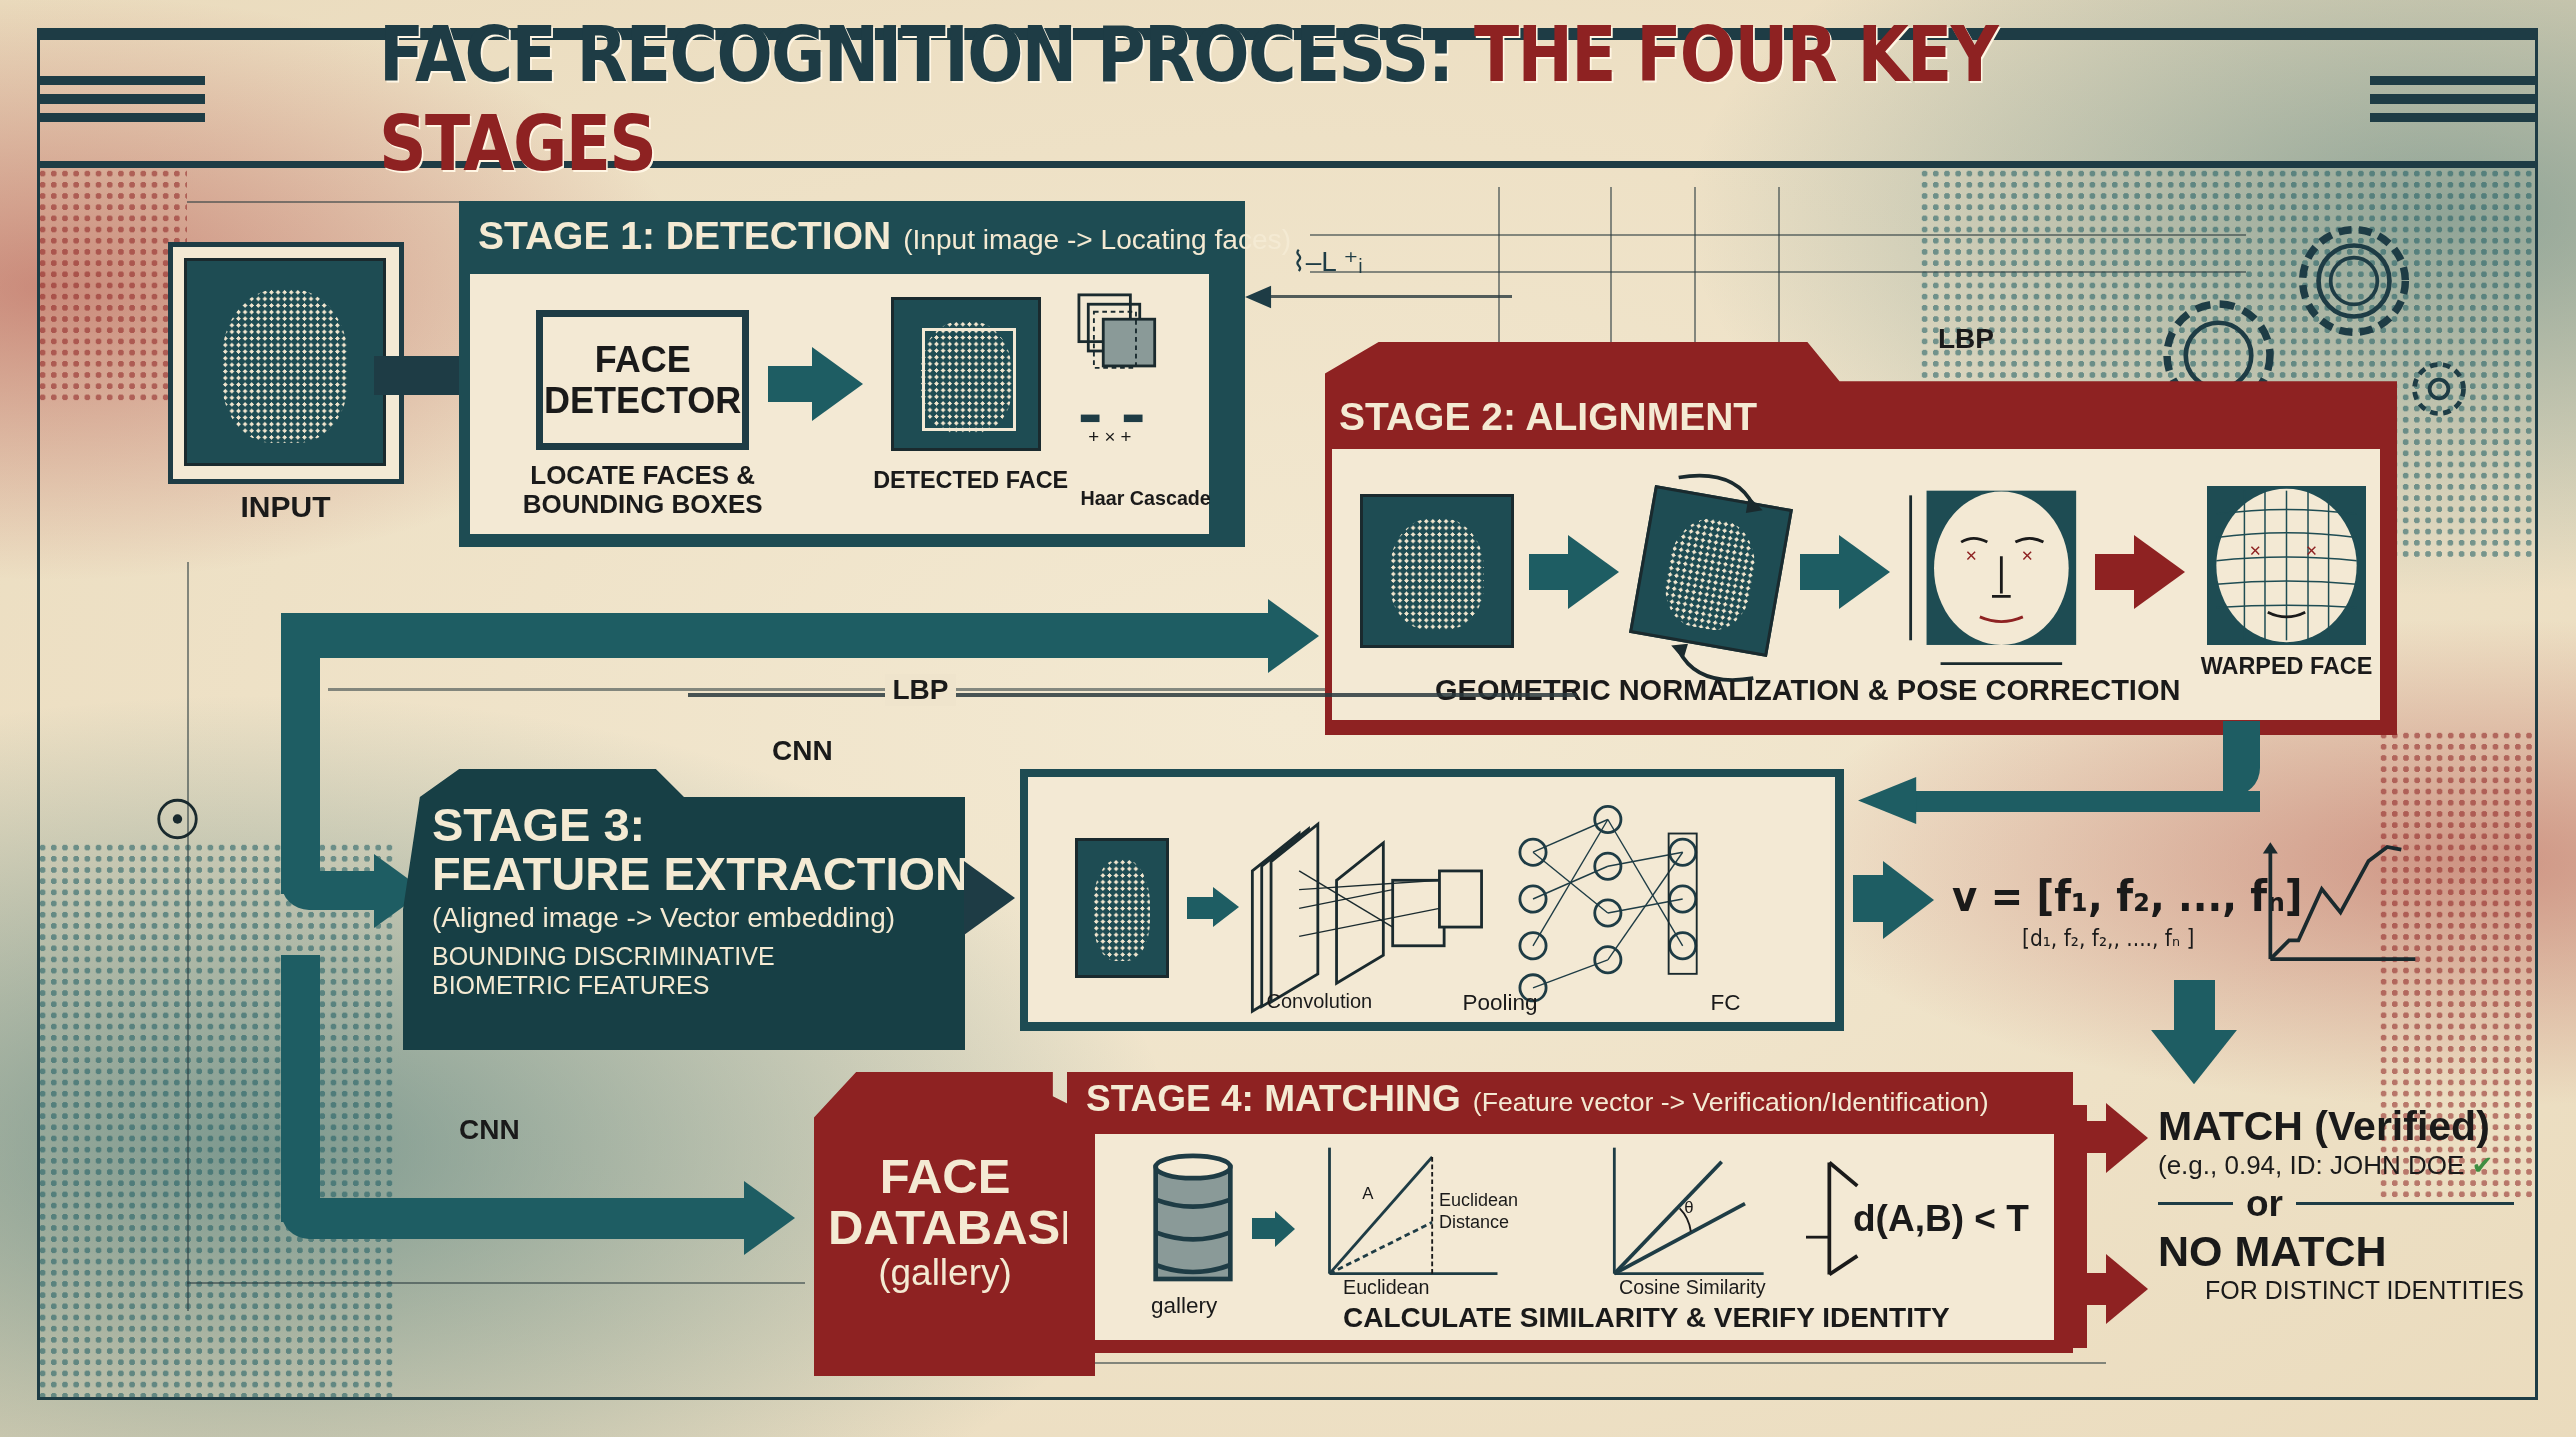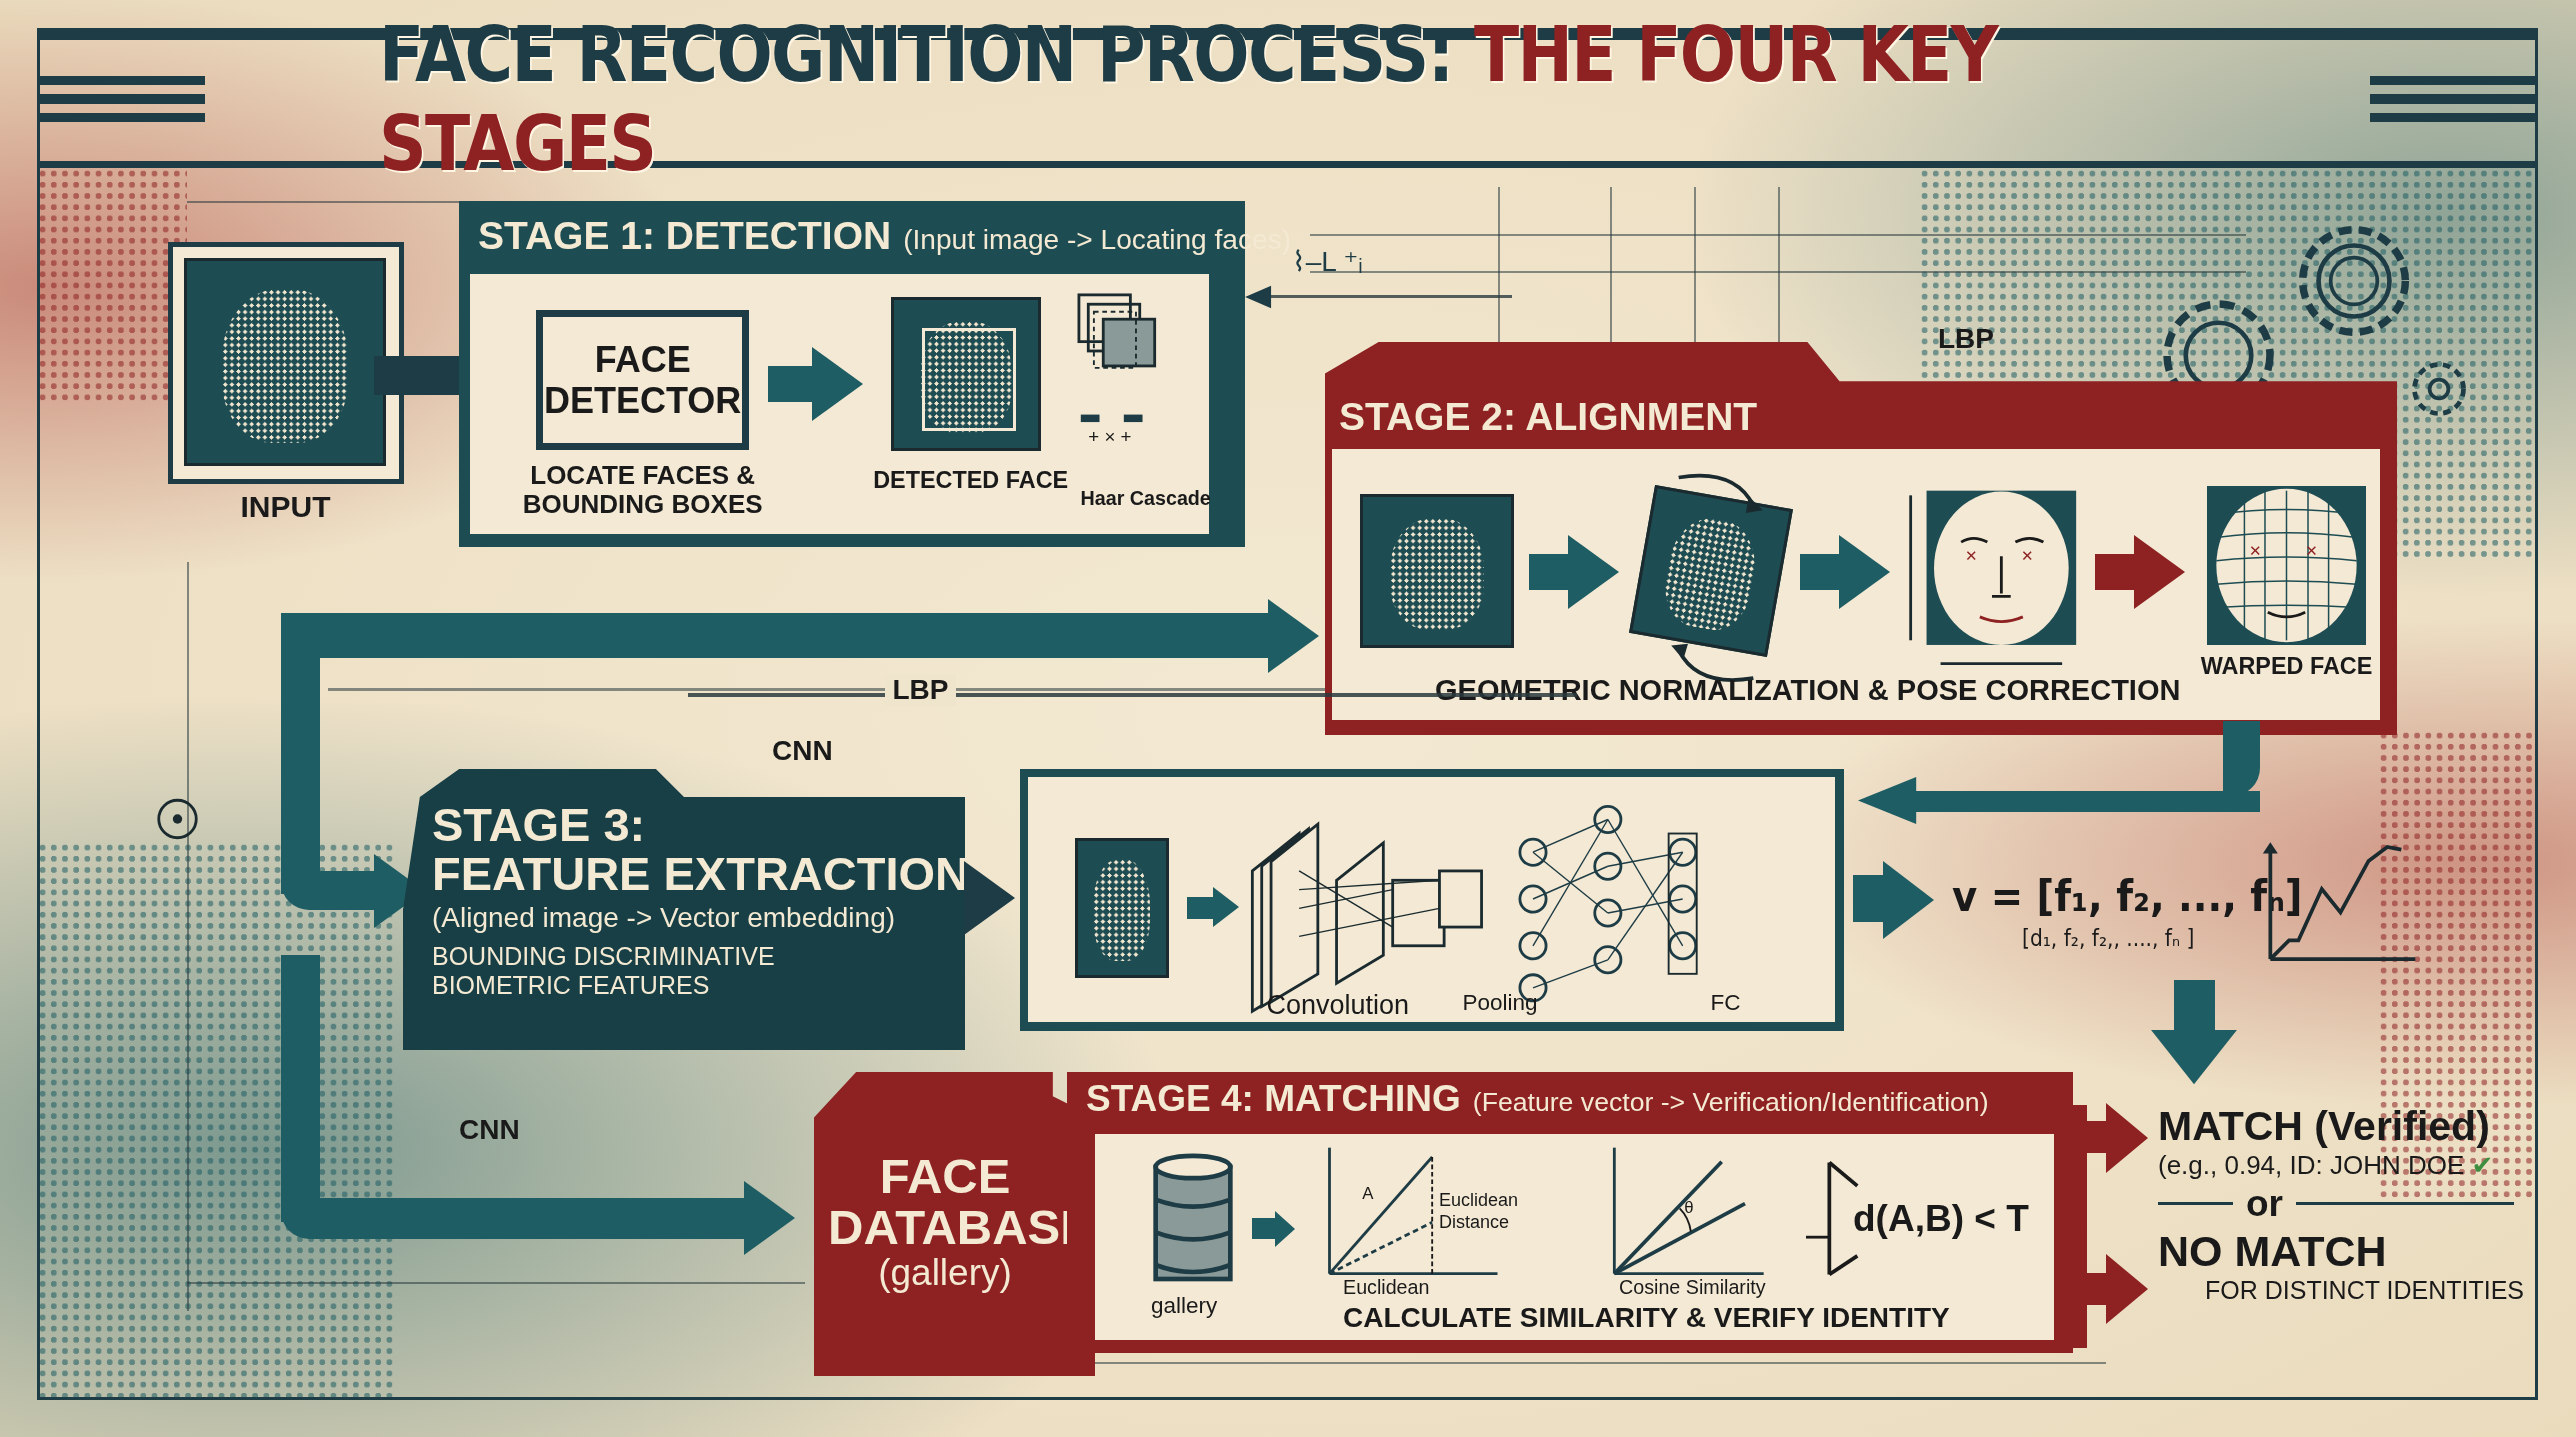--- a/index.html
+++ b/index.html
@@ -300,21 +300,21 @@
         <line x1="310" y1="110" x2="390" y2="75"></line>
           <line x1="310" y1="160" x2="390" y2="25"></line>
         <line x1="310" y1="205" x2="390" y2="175"></line>
           <line x1="390" y1="25" x2="470" y2="160"></line>
         <line x1="390" y1="75" x2="470" y2="60"></line>
           <line x1="390" y1="125" x2="470" y2="110"></line>
         <line x1="390" y1="175" x2="470" y2="60"></line>
       </g>
       <rect x="455" y="40" width="30" height="150" fill="none" stroke="#1a2a2e" stroke-width="2"></rect>
     </svg>
-    <div class="lbl" style="left:239px;top:213px;font-size:27px;font-weight:normal;">Convolution</div>
+    <div class="lbl" style="left:239px;top:213px;font-size:20px;font-weight:normal;">Convolution</div>
     <div class="lbl" style="left:435px;top:213px;font-size:22.5px;font-weight:normal;">Pooling</div>
     <div class="lbl" style="left:683px;top:213px;font-size:22.5px;font-weight:normal;">FC</div>
   </div>
 </div>
 
 <div class="shaft" style="left:2223px;top:721px;width:37px;height:75px;border-radius:0 0 28px 0;"></div>
 <div class="shaft" style="left:1914px;top:791px;width:346px;height:20.6px;"></div>
 <svg style="left:1858px;top:777px;" width="61" height="47" viewBox="0 0 65 50">
     <polygon points="0,25 62,0 62,50" fill="#1e5d63"></polygon>
   </svg>

